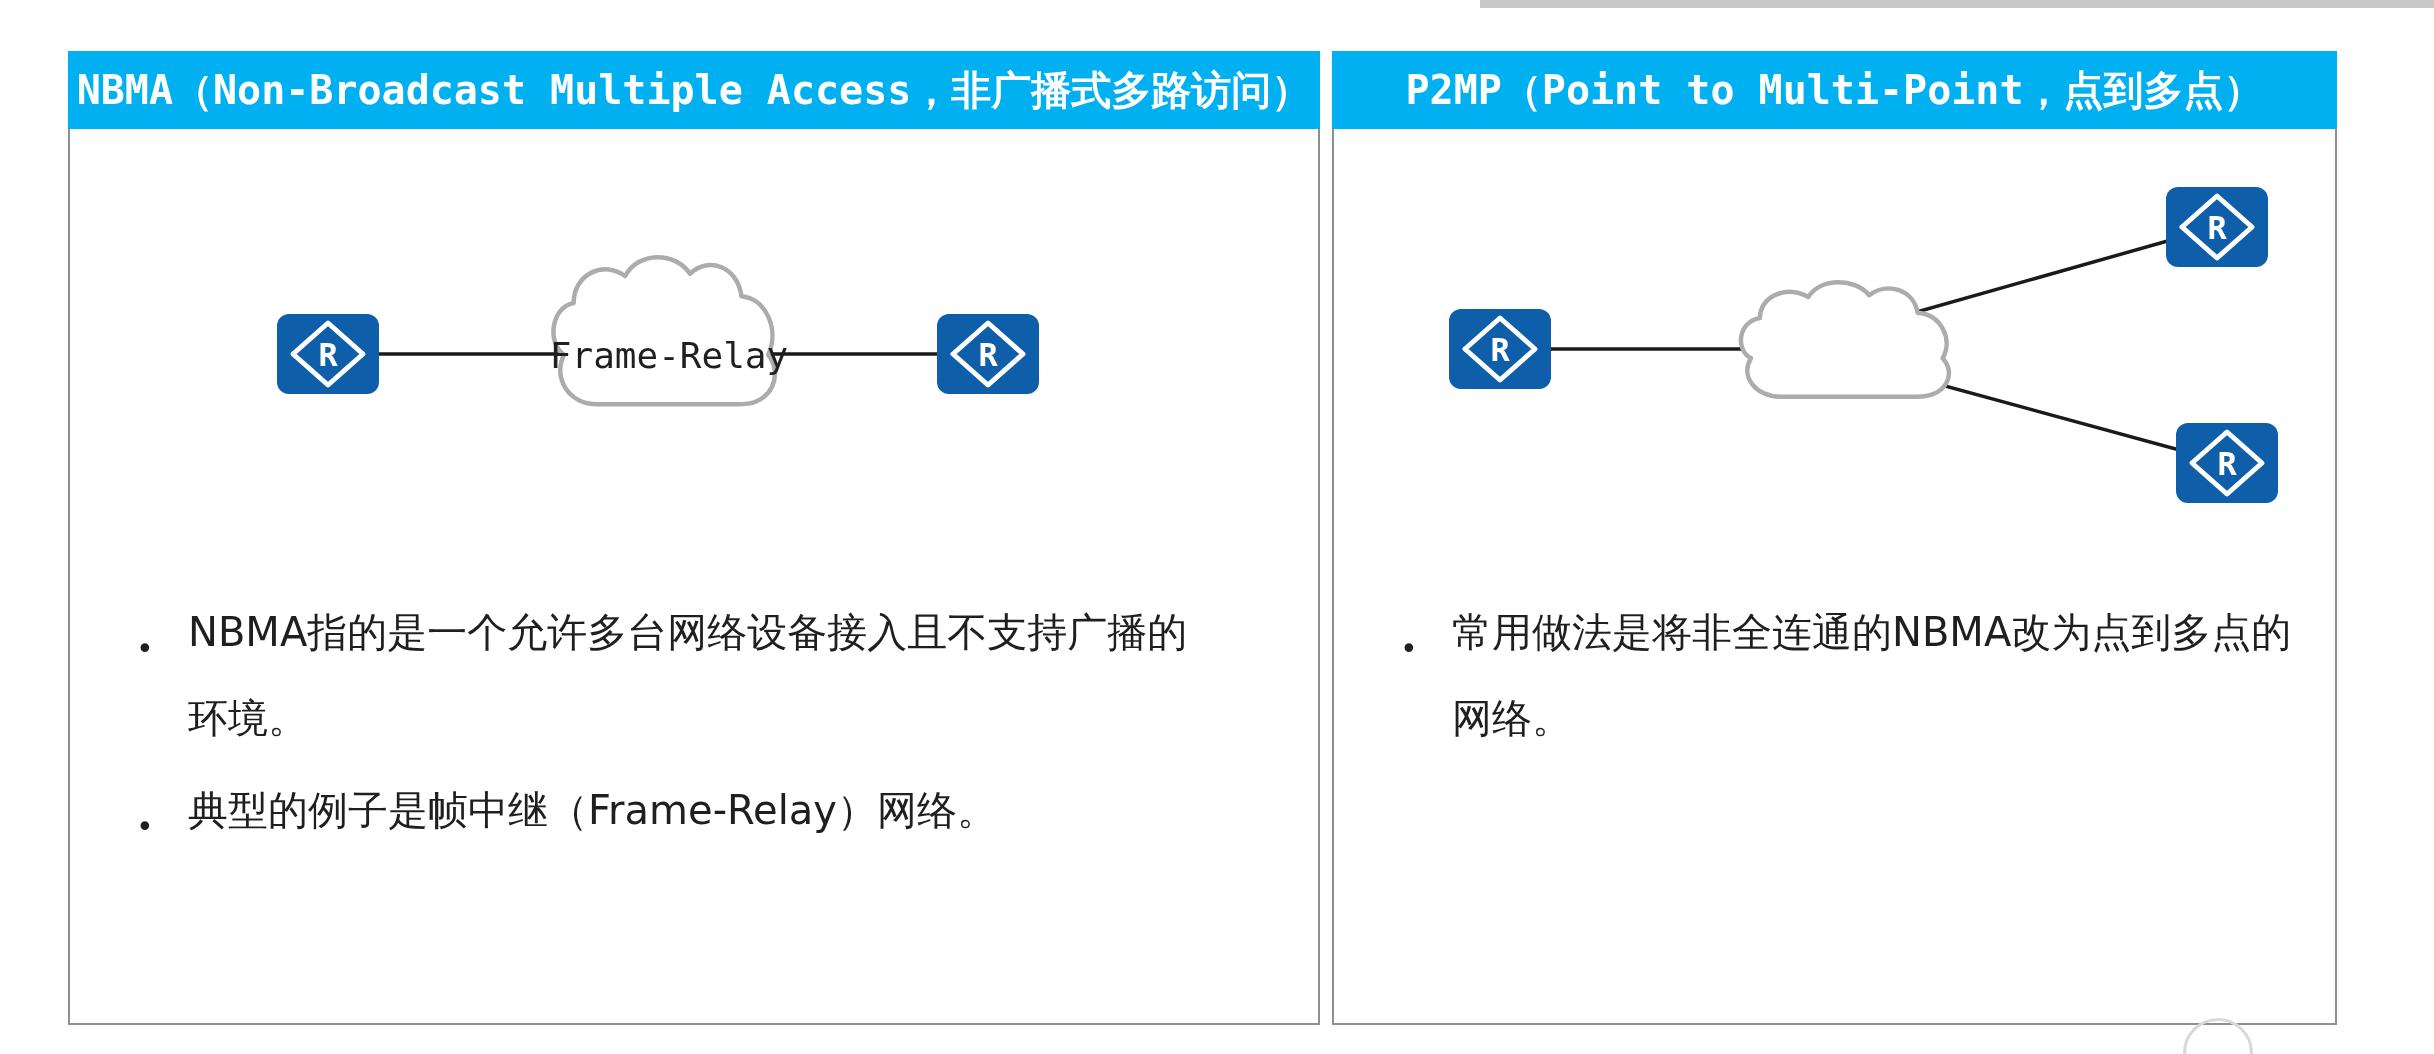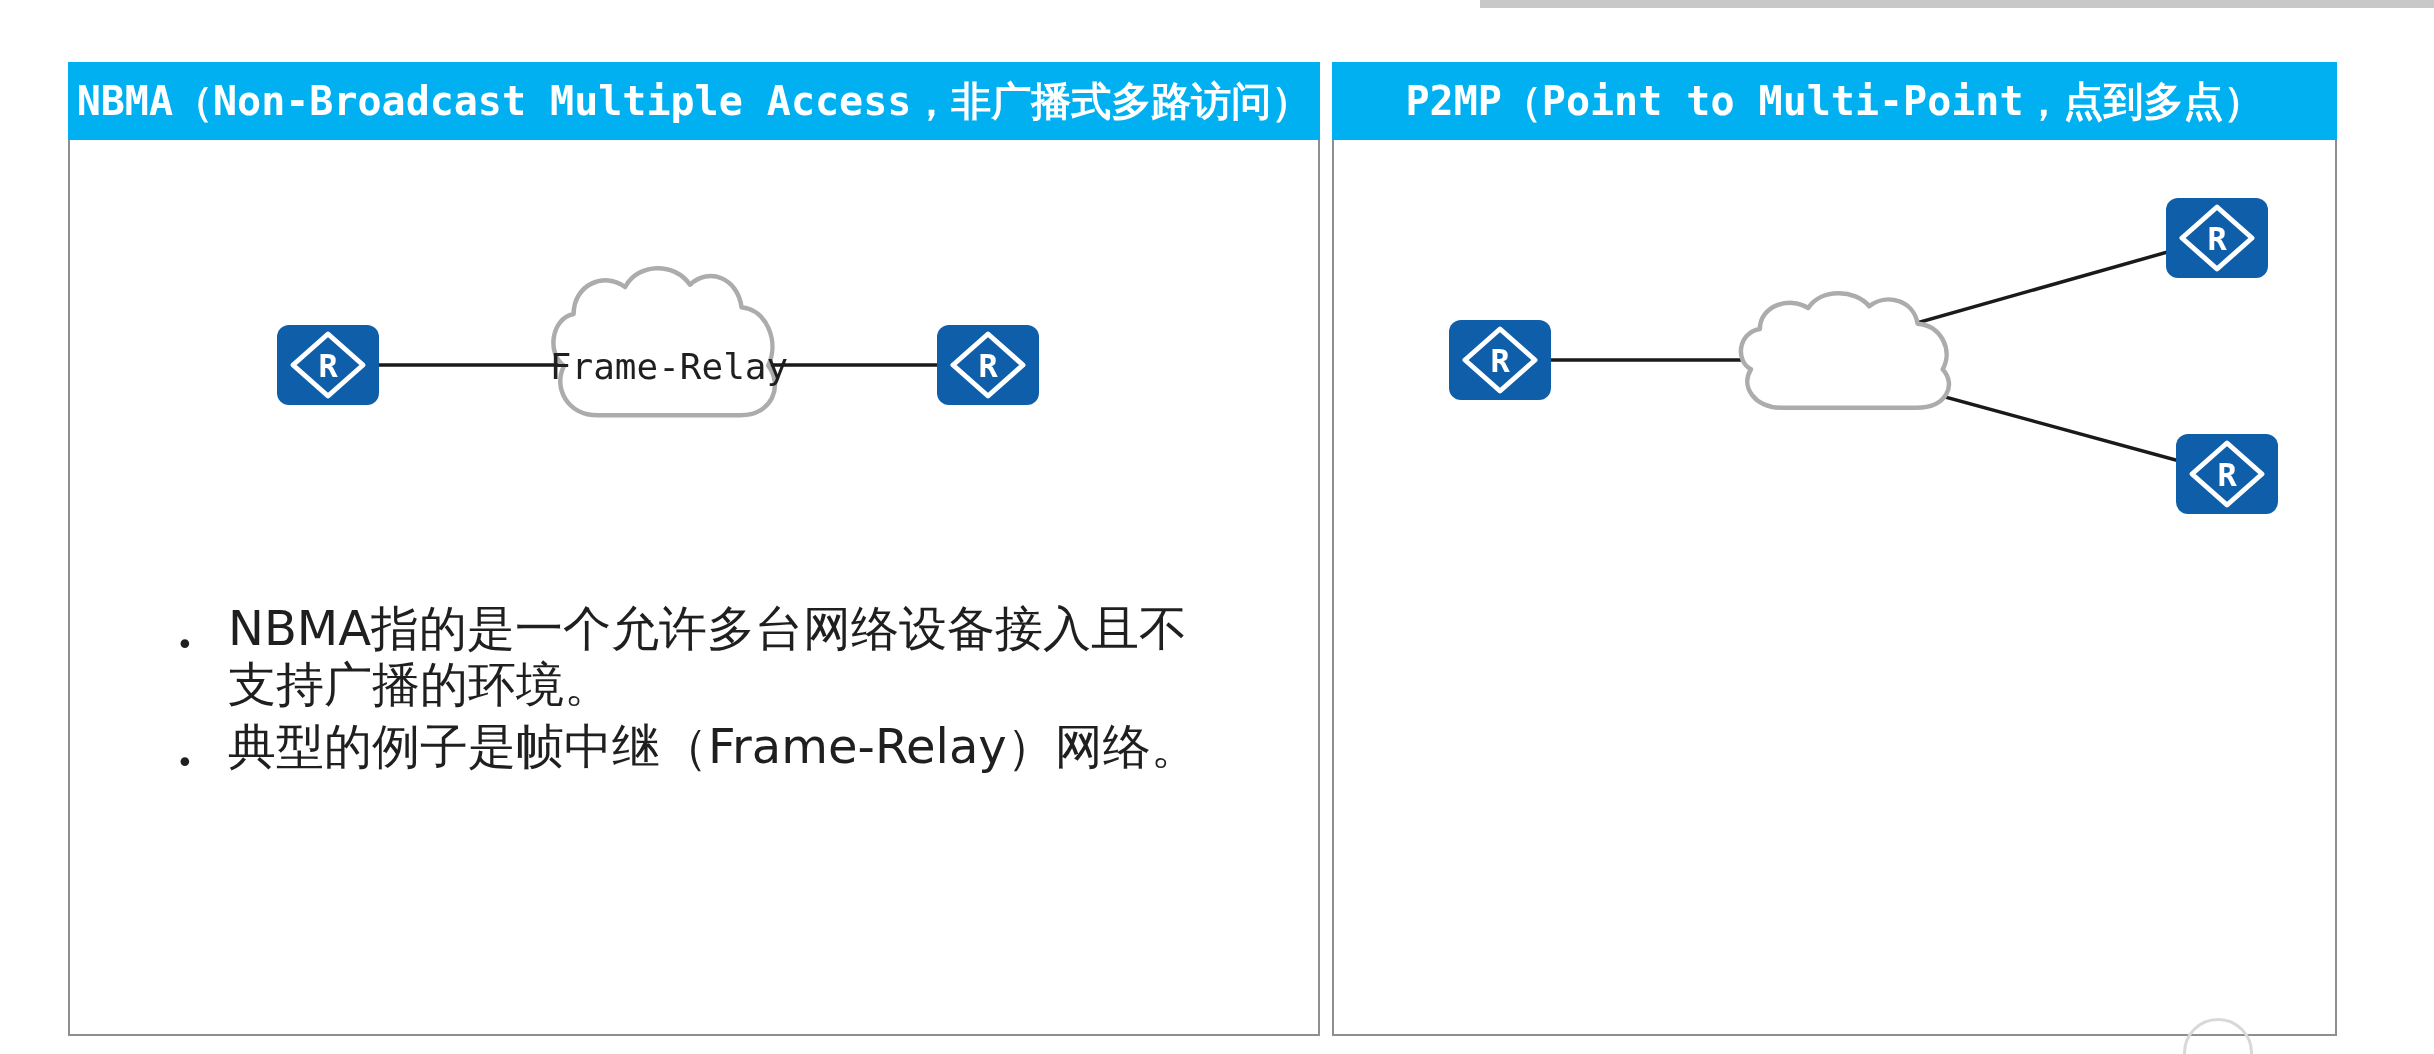--- a/index.html
+++ b/index.html
@@ -4,40 +4,40 @@
 <style>
   :root{
     --header-bg:#00B0F0; --header-text:#FFFFFF; --router-fill:#0F5EA9;
     --cloud-stroke:#ACACAC; --cloud-fill:#FFFFFF; --link-line:#1A1A1A;
     --body-border:#8F8F8F; --text:#1F1F1F; --page-bg:#FFFFFF;
   }
   html,body{margin:0;padding:0;}
   body{width:2434px;height:1054px;background:var(--page-bg);
        font-family:"DejaVu Sans",sans-serif;color:var(--text);}
   .slide{position:relative;width:2434px;height:1054px;overflow:hidden;background:var(--page-bg);}
-  .panels{position:absolute;left:68px;top:62px;display:flex;gap:12px;}
+  .panels{position:absolute;left:68px;top:51px;display:flex;gap:12px;}
   .panel{display:flex;flex-direction:column;}
   .panel.left{width:1252px;}
   .panel.right{width:1005px;}
   .panel-header{height:78px;line-height:78px;background:var(--header-bg);color:var(--header-text);
     text-align:center;font-family:"DejaVu Sans Mono",monospace;font-size:40px;font-weight:bold;
     white-space:nowrap;overflow:hidden;}
   .panel-body{height:896px;background:#fff;border:2px solid var(--body-border);border-top:none;
     box-sizing:border-box;}
   .diagram{display:block;}
   .link{stroke:var(--link-line);stroke-width:3.5;}
   .cloud{fill:var(--cloud-fill);stroke:var(--cloud-stroke);stroke-width:4.5;stroke-linejoin:round;}
   .cloud-label{font-family:"DejaVu Sans Mono",monospace;font-size:36px;fill:var(--text);
     text-anchor:middle;dominant-baseline:central;}
   .router-rect{fill:var(--router-fill);}
   .router-diamond{fill:none;stroke:#fff;stroke-width:5;stroke-linejoin:round;}
   .router-letter{font-family:"DejaVu Sans Mono",monospace;font-weight:bold;font-size:32px;fill:#fff;
     text-anchor:middle;dominant-baseline:central;}
   ul.bullets{list-style:none;margin:0;padding:10px 40px 0 118px;}
-  ul.bullets li{position:relative;font-size:48px;line-height:56px;margin-bottom:6px;margin-left:40px;}
+  ul.bullets li{position:relative;font-size:40px;line-height:86px;margin-bottom:6px;}
   .panel.left ul.bullets li{max-width:1000px;}
   .panel.right ul.bullets li{max-width:880px;}
   ul.bullets li::before{content:"\2022";position:absolute;left:-52px;top:17px;font-size:30px;color:var(--text);}
   .top-artifact{position:absolute;left:1480px;top:0;width:954px;height:8px;background:#9a9a9a;opacity:.55;}
   .corner-artifact{position:absolute;left:2183px;top:1018px;width:64px;height:64px;border:3px solid #d8d8d8;
     border-radius:50%;background:transparent;}
 </style>
 </head>
 <body>
 
@@ -102,20 +102,21 @@
           </g>
 
           <g transform="translate(893,334)">
             <rect class="router-rect" x="-51" y="-40" width="102" height="80" rx="12"></rect>
             <polygon class="router-diamond" points="0,-31 35,0 0,31 -35,0"></polygon>
             <text class="router-letter" x="0" y="1">R</text>
           </g>
         </svg>
 
         <ul class="bullets">
+          <li>常用做法是将非全连通的NBMA改为点到多点的网络。</li>
         </ul>
       </div>
     </div>
 
   </div>
 
   <div class="corner-artifact"></div>
 </div>
 
 </body></html>

